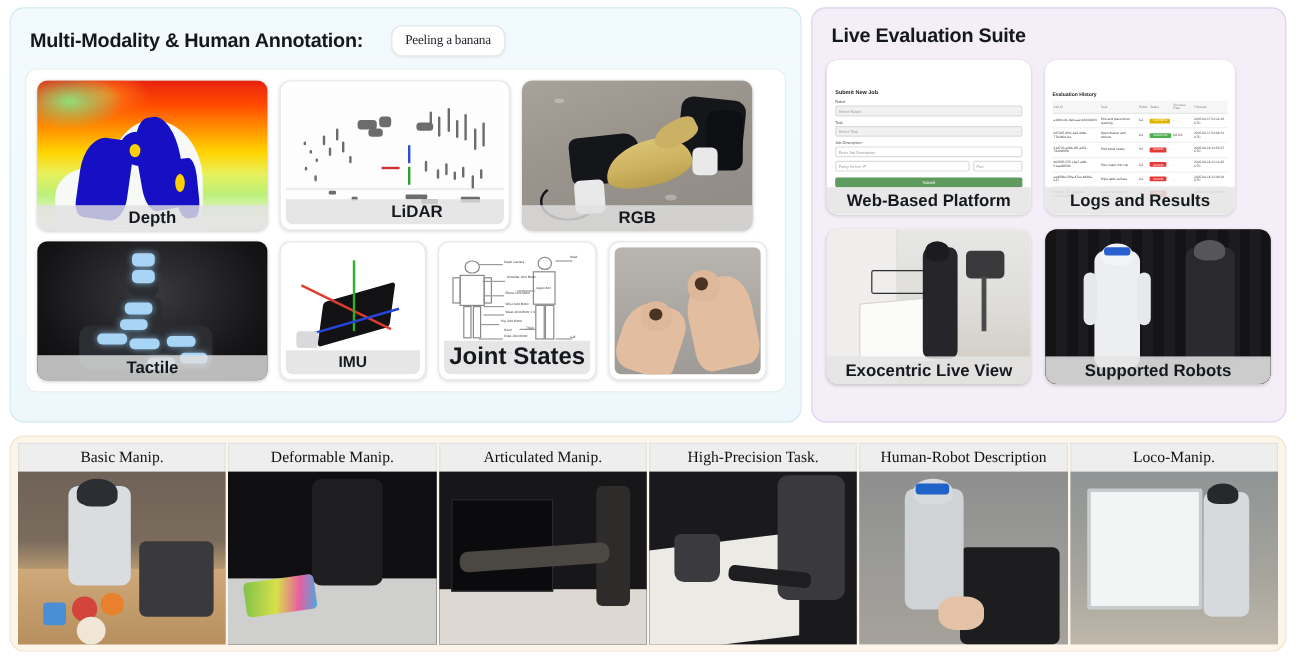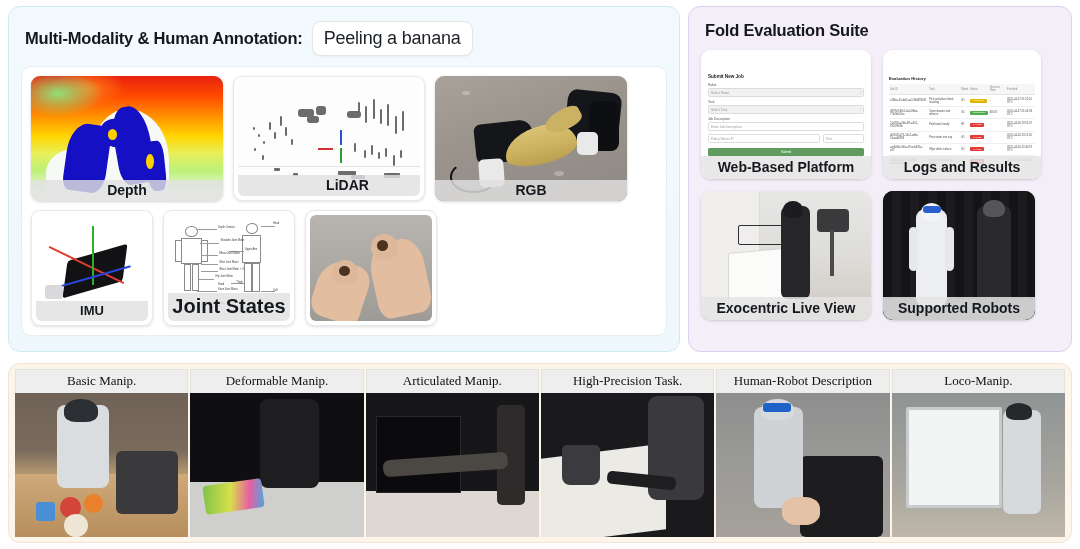--- a/index.html
+++ b/index.html
@@ -17,26 +17,27 @@
   .panel{border-radius:12px;box-sizing:border-box;position:relative;}
   .panel-left{
     width:672px;background:linear-gradient(180deg,#f2fafd 0%,#eef8fc 100%);
     border:1px solid #cfe9f3;padding:10px 12px 12px 12px;
   }
   .panel-right{
     flex:1;background:#f3eef8;border:1px solid #ddd0ee;padding:10px 12px 12px 12px;
   }
   .panel-title{
     font-size:16.5px;font-weight:bold;color:#14181d;letter-spacing:-0.2px;
-    display:flex;align-items:center;gap:9px;margin:4px 2px 10px 4px;
+    display:flex;align-items:center;gap:23px;margin:4px 2px 10px 4px;
   }
   .chip{
     background:#ffffff;border:1px solid #e3e6ea;border-radius:9px;
-    padding:6px 11px;font-size:18px;font-weight:normal;color:#1c2128;
+    padding:6px 11px;font-size:11px;font-weight:normal;color:#1c2128;
     box-shadow:0 1px 2px rgba(0,0,0,.05);
+    font-family:Liberation Serif, serif;
   }
 
   .inner-card{
     background:#ffffff;border:1px solid #e8edf1;border-radius:10px;
     padding:9px;box-sizing:border-box;
   }
 
   
   .tile{
     position:relative;border-radius:9px;overflow:hidden;
@@ -341,20 +342,37 @@
               <div class="banana"></div>
               <div class="peel"></div>
               <div class="wrist"></div>
               <div class="wrist2"></div>
             </div>
             <div class="cap" style="font-size:14px;">RGB</div>
           </div>
         </div>
 
         <div class="row2">
+          <div class="tile" style="width:192px;height:116px;">
+            <div class="art tactile">
+              <div class="seg s1"></div>
+                <div class="seg s2"></div>
+                <div class="seg s3"></div>
+              <div class="pad" style="left:41%;top:9%;width:10%;height:9%"></div>
+              <div class="pad" style="left:41%;top:21%;width:10%;height:9%"></div>
+              <div class="pad" style="left:38%;top:44%;width:12%;height:9%"></div>
+              <div class="pad" style="left:36%;top:56%;width:12%;height:8%"></div>
+              <div class="pad" style="left:26%;top:66%;width:13%;height:8%"></div>
+              <div class="pad" style="left:40%;top:70%;width:13%;height:8%"></div>
+              <div class="pad" style="left:56%;top:68%;width:13%;height:8%"></div>
+              <div class="pad" style="left:62%;top:80%;width:12%;height:8%"></div>
+              <div class="pad" style="left:48%;top:84%;width:12%;height:8%"></div>
+            </div>
+            <div class="cap" style="font-size:14px;">Tactile</div>
+          </div>
 
           <div class="tile framed" style="width:122px;height:116px;">
             <div class="inner">
               <div class="art imu">
                 <div class="box"></div>
                 <div class="axr"></div>
                   <div class="axg"></div>
                   <div class="axb"></div>
                 <div class="conn"></div>
               </div>
@@ -416,21 +434,21 @@
               </div>
             </div>
           </div>
         </div>
 
       </div>
     </div>
 
     <div class="panel panel-right">
       <div class="panel-title">
-        <span>Fold Evaluation Suite</span>
+        <span>Live Evaluation Suite</span>
       </div>
 
       <div class="cloud-grid">
         <div class="cloud-row">
 
           <div class="ctile" style="width:170px;height:129px;">
             <div class="wform">
               <div class="ftitle">Submit New Job</div>
               <div class="flabel">Robot</div>
               <div class="finput">
@@ -536,21 +554,21 @@
                 <div class="shelf"></div>
                 <div class="desk"></div>
               <div class="rig"></div>
                 <div class="tripod"></div>
               <div class="robot"></div>
                 <div class="rhead"></div>
             </div>
             <div class="cap">Exocentric Live View</div>
           </div>
 
-          <div class="ctile" style="width:152px;height:129px;">
+          <div class="ctile" style="width:188px;height:129px;">
             <div class="art robots" style="position:absolute;inset:0;">
               <div class="curtain"></div>
                 <div class="floor"></div>
               <div class="r1"></div>
                 <div class="r1h"></div>
                 <div class="visor"></div>
               <div class="r1arm" style="left:17%;top:28%;width:6%;height:34%"></div>
               <div class="r1arm" style="left:41%;top:28%;width:6%;height:34%"></div>
               <div class="r2"></div>
                 <div class="r2h"></div>

